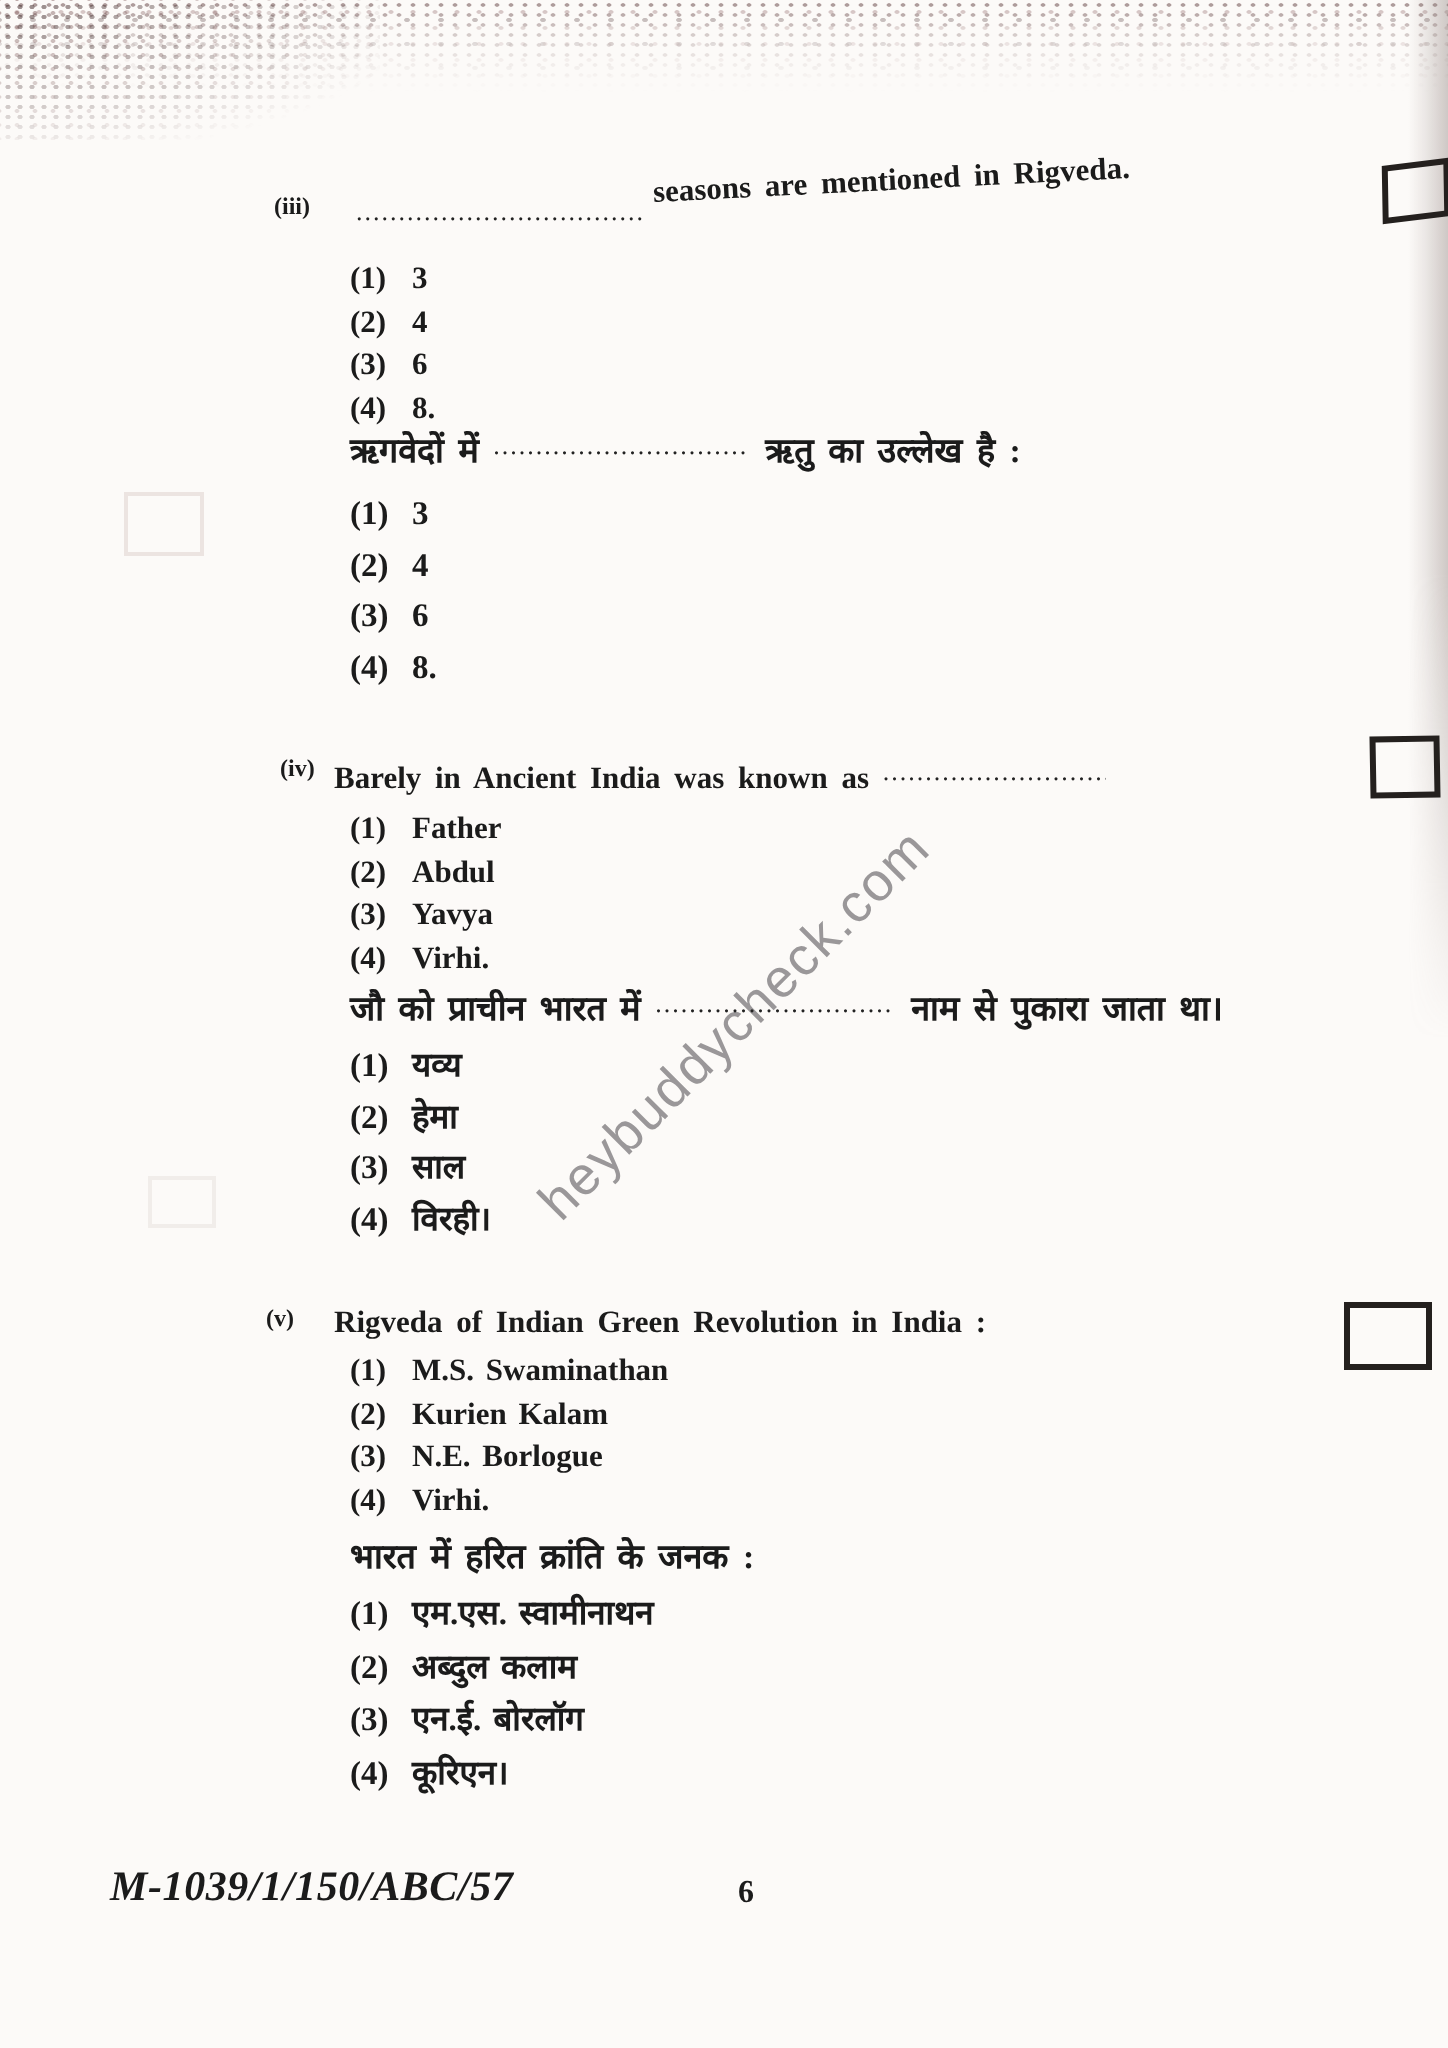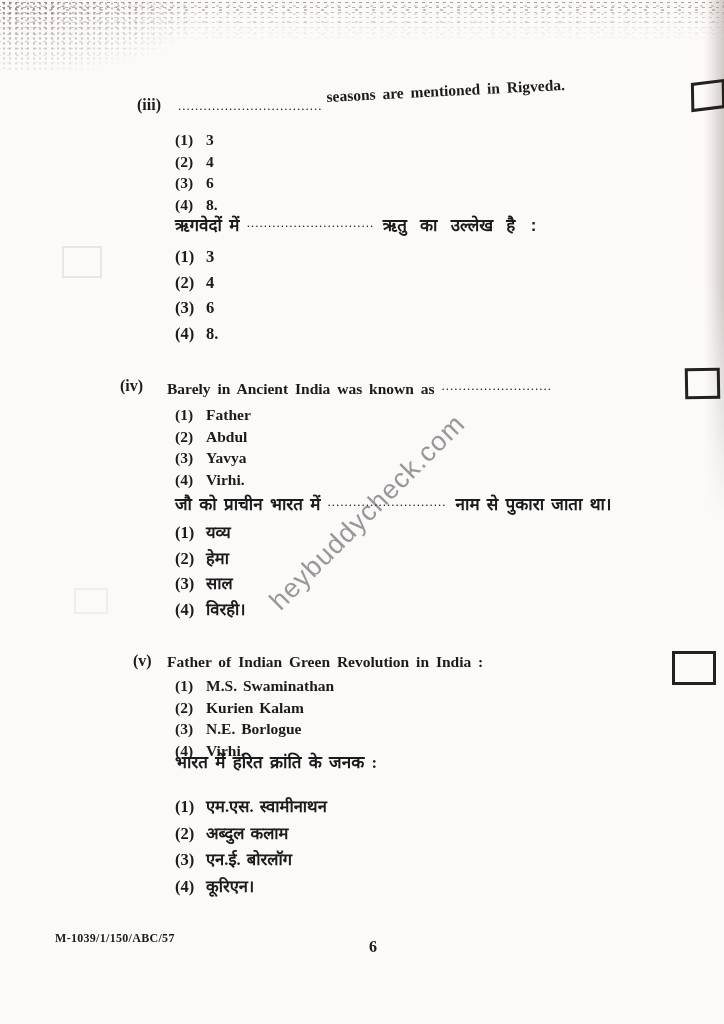--- a/index.html
+++ b/index.html
@@ -45,37 +45,37 @@
   .ansbox.b3{left:672px;top:651px;width:38px;height:28px;border-width:3.5px;}
   
   .watermark{
     position:absolute;left:235px;top:497px;width:265px;text-align:center;
     transform:rotate(-45deg);transform-origin:center;
     font-family:"Liberation Sans","DejaVu Sans",sans-serif;
     font-size:27px;color:rgba(125,123,126,.78);letter-spacing:1px;white-space:nowrap;
   }
   
   .abs{position:absolute;white-space:nowrap;}
-  .qnum{font-weight:700;font-size:16px;}
+  .qnum{font-weight:700;font-size:12px;}
   .qtext{font-weight:700;font-size:15.5px;word-spacing:3px;}
   .dots{display:inline-block;overflow:hidden;vertical-align:baseline;
         font-weight:400;font-size:13px;letter-spacing:1px;color:#222;}
   .tilt{transform:rotate(-2.9deg);transform-origin:0 100%;display:inline-block;}
   .optlist{position:absolute;}
   .opt-row{display:flex;align-items:baseline;}
   .opt-num{font-weight:700;font-size:15.5px;width:31px;}
   .opt-val{font-weight:700;font-size:15.5px;word-spacing:2px;}
   .en-rows .opt-row{height:21.7px;}
   .hi{font-family:"Liberation Serif","DejaVu Serif",serif;}
   .hi-line{font-weight:700;font-size:17px;word-spacing:3px;}
   .hi-rows .opt-row{height:25.5px;}
   .hi-rows .opt-val,.hi-rows .opt-num{font-size:16.5px;}
   .v-en-rows .opt-row{height:21.6px;}
   .v-hi-rows .opt-row{height:26.6px;}
-  .footer-code{font-weight:700;font-size:12px;letter-spacing:.3px;}
+  .footer-code{font-weight:700;font-size:21px;letter-spacing:.3px;font-style:italic;}
   .page-num{font-weight:700;font-size:16px;}
 </style>
 </head>
 <body>
 
 <div class="speckle-top"></div>
 <div class="speckle-topleft"></div>
 <div class="edge-right"></div>
 <div class="faint-box" style="left:62px;top:246px;width:36px;height:28px;"></div>
 <div class="faint-box" style="left:74px;top:588px;width:30px;height:22px;border-color:rgba(205,190,188,.22);"></div>
@@ -102,42 +102,42 @@
   <div class="opt-row">
       <span class="opt-num">(3)</span>
       <span class="opt-val">6</span>
     </div>
   <div class="opt-row">
       <span class="opt-num">(4)</span>
       <span class="opt-val">8.</span>
     </div>
 </div>
 
-<span class="abs hi hi-line" style="left:175px;top:213px;"><span>ऋगवेदों में</span> <span class="dots" style="width:126px;">................................................................</span><span style="margin-left:10px;font-family:Liberation Mono, monospace;">ऋतु का उल्लेख है :</span></span>
+<span class="abs hi hi-line" style="left:175px;top:213px;"><span>ऋगवेदों में</span> <span class="dots" style="width:126px;">................................................................</span><span style="margin-left:10px;">ऋतु का उल्लेख है :</span></span>
 
 <div class="optlist hi hi-rows" style="left:175px;top:247px;">
   <div class="opt-row">
       <span class="opt-num">(1)</span>
       <span class="opt-val">3</span>
     </div>
   <div class="opt-row">
       <span class="opt-num">(2)</span>
       <span class="opt-val">4</span>
     </div>
   <div class="opt-row">
       <span class="opt-num">(3)</span>
       <span class="opt-val">6</span>
     </div>
   <div class="opt-row">
       <span class="opt-num">(4)</span>
       <span class="opt-val">8.</span>
     </div>
 </div>
 
-<span class="abs qnum" style="left:120px;top:377px;text-align:right;">(iv)</span>
+<span class="abs qnum" style="left:140px;top:377px;text-align:right;">(iv)</span>
 <span class="abs qtext" style="left:167px;top:378px;"><span>Barely in Ancient India was known as</span> <span class="dots" style="width:112px;">................................................................</span></span>
 
 <div class="optlist en-rows" style="left:175px;top:406px;">
   <div class="opt-row">
       <span class="opt-num">(1)</span>
       <span class="opt-val">Father</span>
     </div>
   <div class="opt-row">
       <span class="opt-num">(2)</span>
       <span class="opt-val">Abdul</span>
@@ -167,42 +167,42 @@
       <span class="opt-num">(3)</span>
       <span class="opt-val">साल</span>
     </div>
   <div class="opt-row">
       <span class="opt-num">(4)</span>
       <span class="opt-val">विरही।</span>
     </div>
 </div>
 
 <span class="abs qnum" style="left:133px;top:652px;">(v)</span>
-<span class="abs qtext" style="left:167px;top:653px;">Father of Indian Green Revolution in India :</span>
+<span class="abs qtext" style="left:167px;top:653px;">Rigveda of Indian Green Revolution in India :</span>
 
 <div class="optlist en-rows v-en-rows" style="left:175px;top:677px;">
   <div class="opt-row">
       <span class="opt-num">(1)</span>
       <span class="opt-val">M.S. Swaminathan</span>
     </div>
   <div class="opt-row">
       <span class="opt-num">(2)</span>
       <span class="opt-val">Kurien Kalam</span>
     </div>
   <div class="opt-row">
       <span class="opt-num">(3)</span>
       <span class="opt-val">N.E. Borlogue</span>
     </div>
   <div class="opt-row">
       <span class="opt-num">(4)</span>
       <span class="opt-val">Virhi.</span>
     </div>
 </div>
 
-<span class="abs hi hi-line" style="left:175px;top:750px;">भारत में हरित क्रांति के जनक :</span>
+<span class="abs hi hi-line" style="left:175px;top:766px;">भारत में हरित क्रांति के जनक :</span>
 
 <div class="optlist hi hi-rows v-hi-rows" style="left:175px;top:794px;">
   <div class="opt-row">
       <span class="opt-num">(1)</span>
       <span class="opt-val">एम.एस. स्वामीनाथन</span>
     </div>
   <div class="opt-row">
       <span class="opt-num">(2)</span>
       <span class="opt-val">अब्दुल कलाम</span>
     </div>

